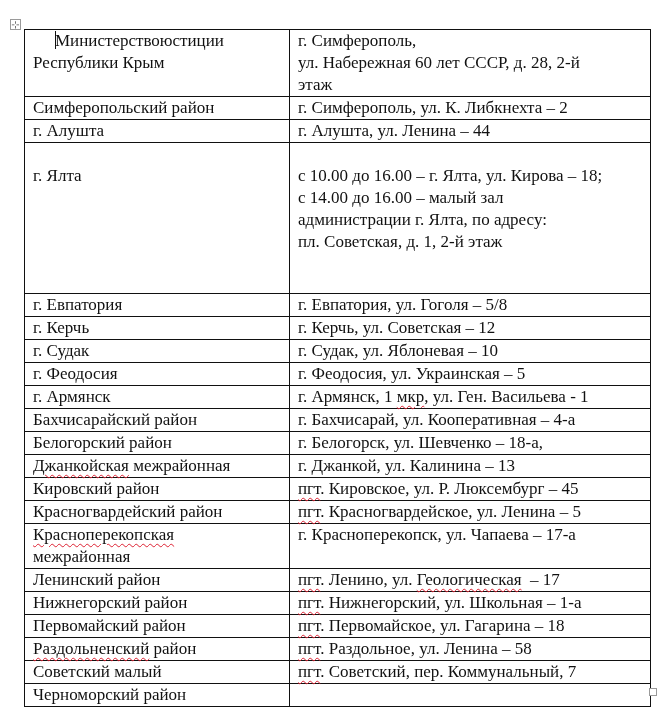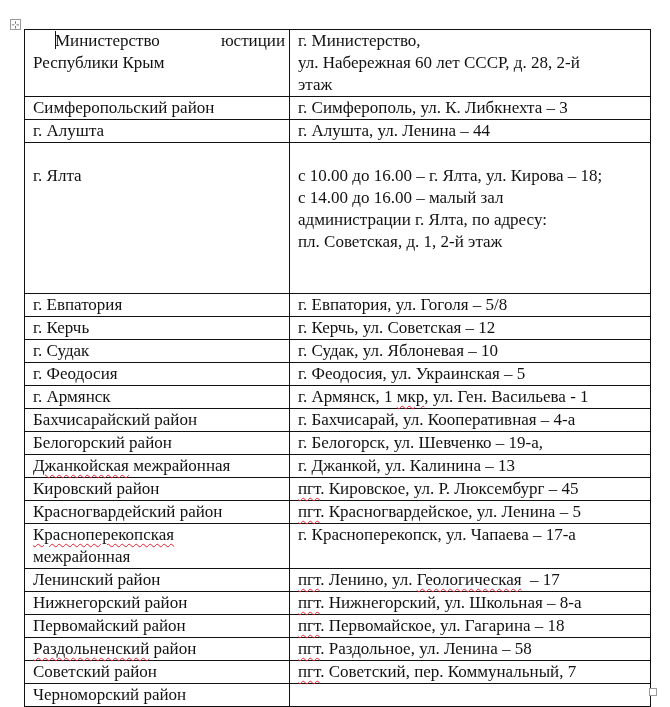--- a/index.html
+++ b/index.html
@@ -9,21 +9,21 @@
          border: 1px solid #9a9a9a; box-sizing: border-box; background: #fff;
          font-size: 10px; line-height: 9px; text-align: center; color: #555; }
   .resize-handle { position: absolute; left: 649px; top: 688px; width: 8px; height: 8px;
          border: 1px solid #9a9a9a; box-sizing: border-box; background: #fff; }
   table.main { position: absolute; left: 24px; top: 29px; width: 626px;
          border-collapse: collapse; table-layout: fixed; }
   table.main td { border: 1.5px solid #111; padding: 0 0 0 8px; vertical-align: top;
          font-size: 17px; line-height: 22px; }
   col.c1 { width: 265px; }
   col.c2 { width: 361px; }
-  .just-line { display: flex; justify-content: space-between; padding-right: 4px; padding-left: 22px; }
+  .just-line { display: flex; padding-right: 4px; padding-left: 22px; }
   .spell { text-decoration: underline wavy #d23; text-decoration-thickness: 1px; text-underline-offset: 3px; }
   .cursor { display:inline-block; width:1px; height:18px; background:#111; vertical-align:-3px; margin-right:-1px; }
   tr.tall td { height: 128px; }
   tr.r1 td { height: 64px; }
   tr.dbl td { height: 44px; }
   .pad-top { padding-top: 22px !important; border-radius: 21px; }
 </style>
 </head>
 <body>
 
@@ -37,28 +37,28 @@
   <tbody>
     <tr class="r1">
       <td>
         <div class="just-line">
           <span><span class="cursor"></span><span>Министерство</span></span>
           <span>юстиции</span>
         </div>
         <div>Республики Крым</div>
       </td>
       <td>
-        <div>г. Министерство,</div>
+        <div>г. Симферополь,</div>
         <div>ул. Набережная 60 лет СССР, д. 28, 2-й</div>
         <div>этаж</div>
       </td>
     </tr>
     <tr>
       <td>Симферопольский район</td>
-      <td>г. Симферополь, ул. К. Либкнехта – 3</td>
+      <td>г. Симферополь, ул. К. Либкнехта – 2</td>
     </tr>
     <tr>
       <td>г. Алушта</td>
       <td>г. Алушта, ул. Ленина – 44</td>
     </tr>
     <tr class="tall">
       <td class="pad-top">г. Ялта</td>
       <td class="pad-top">
         <div>с 10.00 до 16.00 – г. Ялта, ул. Кирова – 18;</div>
         <div>с 14.00 до 16.00 – малый зал</div>
@@ -85,21 +85,21 @@
     <tr>
       <td>г. Армянск</td>
       <td><span>г. Армянск, 1 </span><span class="spell">мкр</span><span>, ул. Ген. Васильева - 1</span></td>
     </tr>
     <tr>
       <td>Бахчисарайский район</td>
       <td>г. Бахчисарай, ул. Кооперативная – 4-а</td>
     </tr>
     <tr>
       <td>Белогорский район</td>
-      <td>г. Белогорск, ул. Шевченко – 19-а,</td>
+      <td>г. Белогорск, ул. Шевченко – 18-а,</td>
     </tr>
     <tr>
       <td><span class="spell">Джанкойская</span><span> межрайонная</span></td>
       <td>г. Джанкой, ул. Калинина – 13</td>
     </tr>
     <tr>
       <td>Кировский район</td>
       <td><span class="spell">пгт</span><span>. Кировское, ул. Р. Люксембург – 45</span></td>
     </tr>
     <tr>
@@ -112,32 +112,32 @@
         <div>межрайонная</div>
       </td>
       <td>г. Красноперекопск, ул. Чапаева – 17-а</td>
     </tr>
     <tr>
       <td>Ленинский район</td>
       <td><span class="spell">пгт</span><span>. Ленино, ул. </span><span class="spell">Геологическая</span><span style="white-space:pre">  – 17</span></td>
     </tr>
     <tr>
       <td>Нижнегорский район</td>
-      <td><span class="spell">пгт</span><span>. Нижнегорский, ул. Школьная – 8-а</span></td>
+      <td><span class="spell">пгт</span><span>. Нижнегорский, ул. Школьная – 1-а</span></td>
     </tr>
     <tr>
       <td>Первомайский район</td>
       <td><span class="spell">пгт</span><span>. Первомайское, ул. Гагарина – 18</span></td>
     </tr>
     <tr>
       <td><span class="spell">Раздольненский</span><span> район</span></td>
       <td><span class="spell">пгт</span><span>. Раздольное, ул. Ленина – 58</span></td>
     </tr>
     <tr>
-      <td>Советский район</td>
+      <td>Советский малый</td>
       <td><span class="spell">пгт</span><span>. Советский, пер. Коммунальный, 7</span></td>
     </tr>
     <tr>
       <td>Черноморский район</td>
       <td></td>
     </tr>
   </tbody>
 </table>
 
 <div class="resize-handle"></div>

